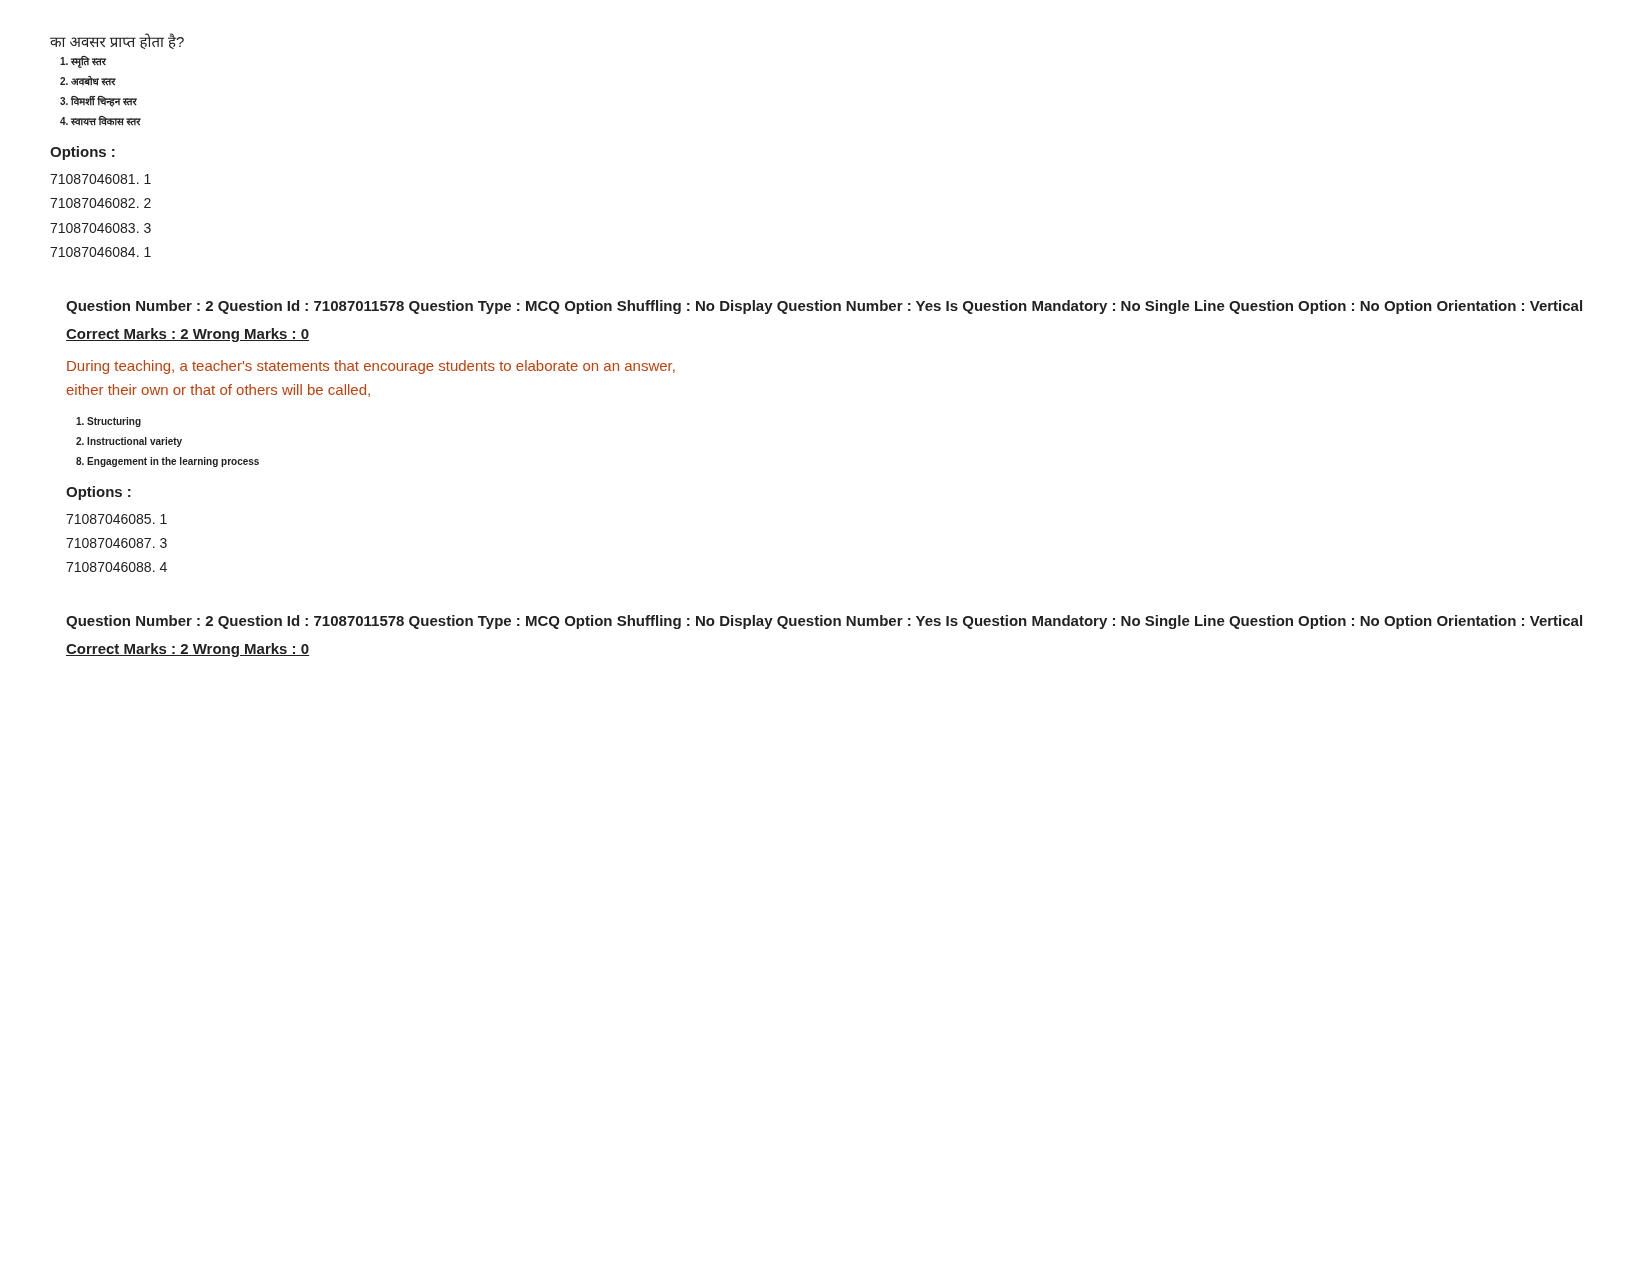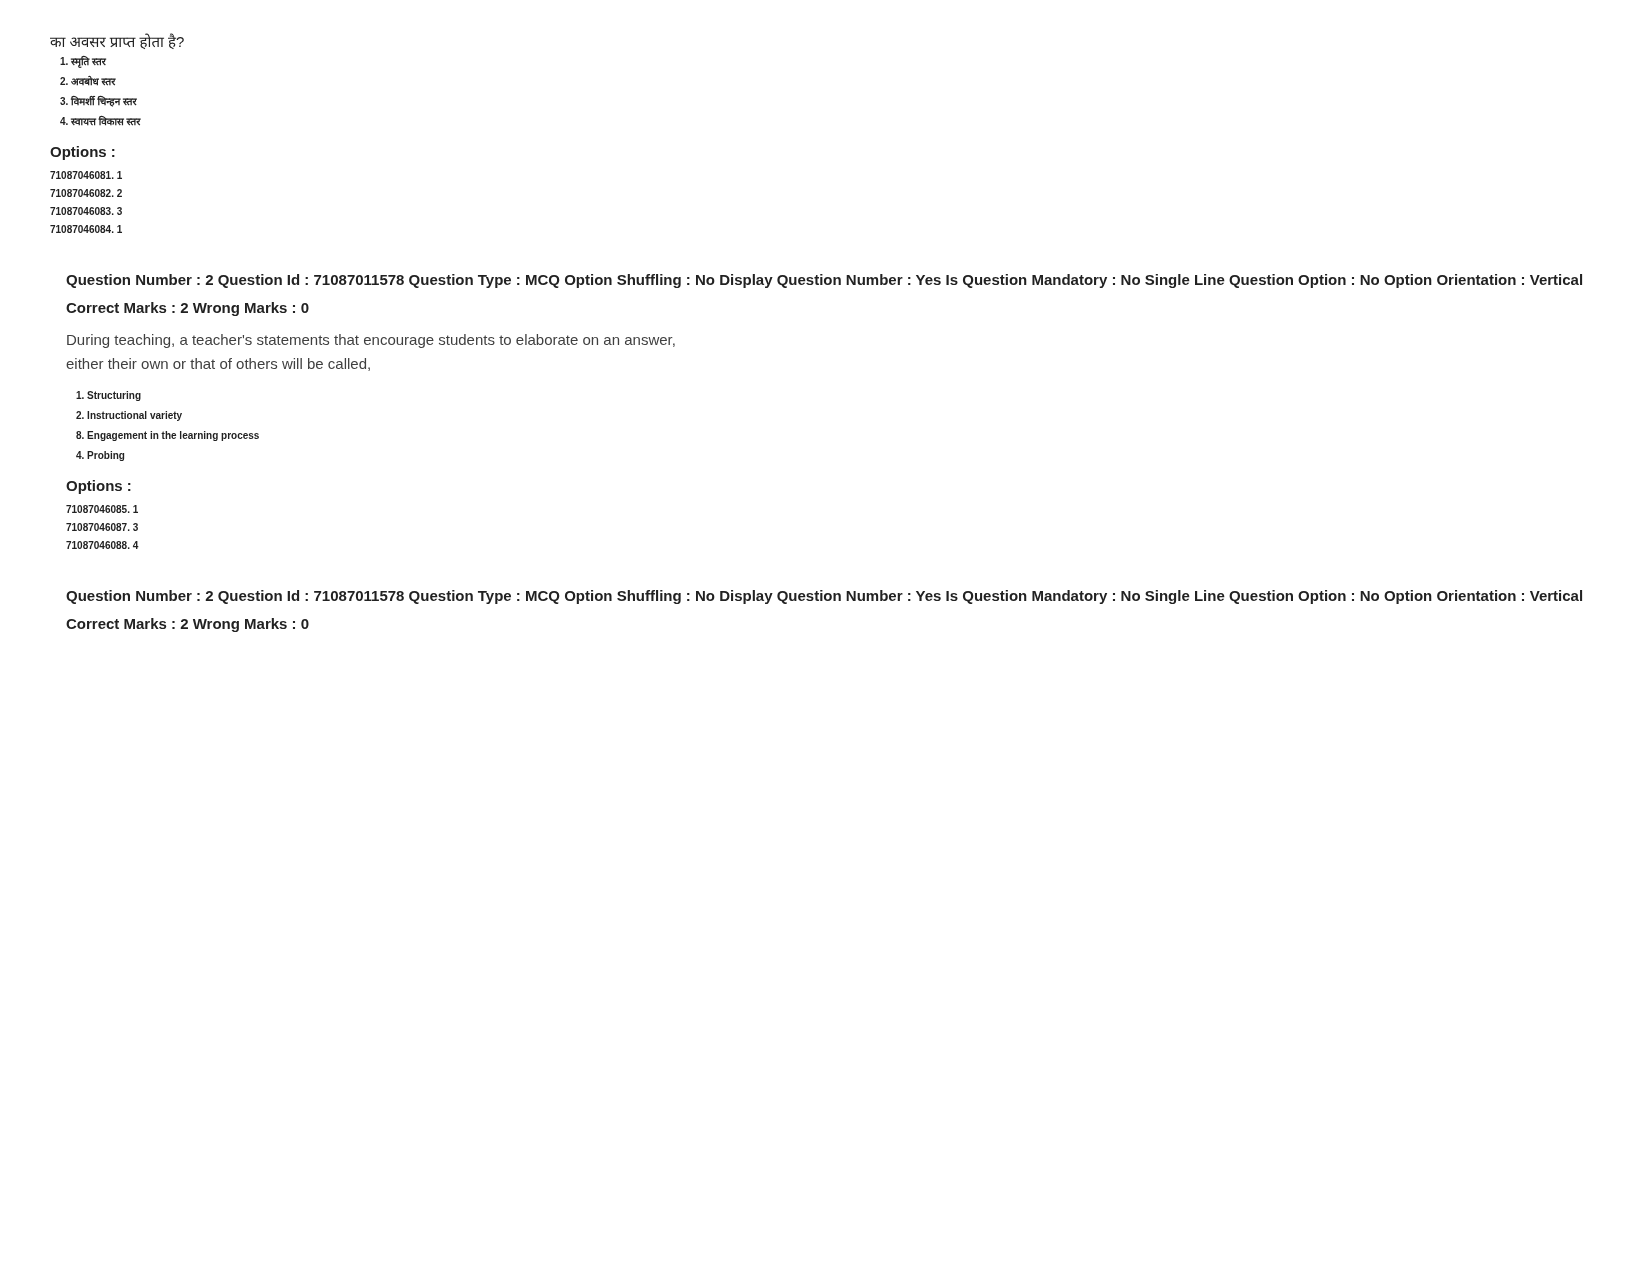--- a/index.html
+++ b/index.html
@@ -15,25 +15,26 @@
       padding: 30px 50px;
       line-height: 1.6;
     }
     .question-meta {
       font-weight: bold;
       margin-bottom: 4px;
     }
     .marks-line {
       font-weight: bold;
       margin-bottom: 8px;
+      text-decoration: underline;
     }
     .question-text {
       margin-bottom: 12px;
       font-size: 15px;
-      color: #404040;
+      color: #c2410c;
     }
     .options-list {
       list-style: none;
       margin-bottom: 10px;
       padding-left: 10px;
     }
     .options-list li {
       margin-bottom: 4px;
       font-size: 10px;
       font-weight: bold;
@@ -41,23 +42,22 @@
     .options-label {
       font-weight: bold;
       margin-bottom: 4px;
     }
     .answer-options {
       list-style: none;
       padding-left: 0;
       margin-bottom: 30px;
     }
     .answer-options li {
-      font-size: 10px;
+      font-size: 14px;
       margin-bottom: 2px;
-      font-weight: bold;
     }
     .section-divider {
       margin: 20px 16px;
     }
     .hindi-question {
       margin-bottom: 20px;
       font-size: 15px;
     }
   </style>
 </head>
@@ -88,21 +88,20 @@
 
   <div class="question-text">
     <p>During teaching, a teacher's statements that encourage students to elaborate on an answer,</p>
     <p>either their own or that of others will be called,</p>
   </div>
 
   <ul class="options-list">
     <li>1. Structuring</li>
     <li>2. Instructional variety</li>
     <li>8. Engagement in the learning process</li>
-    <li>4. Probing</li>
   </ul>
 
   <p class="options-label">Options :</p>
   <ul class="answer-options">
     <li>71087046085. 1</li>
     <li>71087046087. 3</li>
     <li>71087046088. 4</li>
   </ul>
 </div>
 

